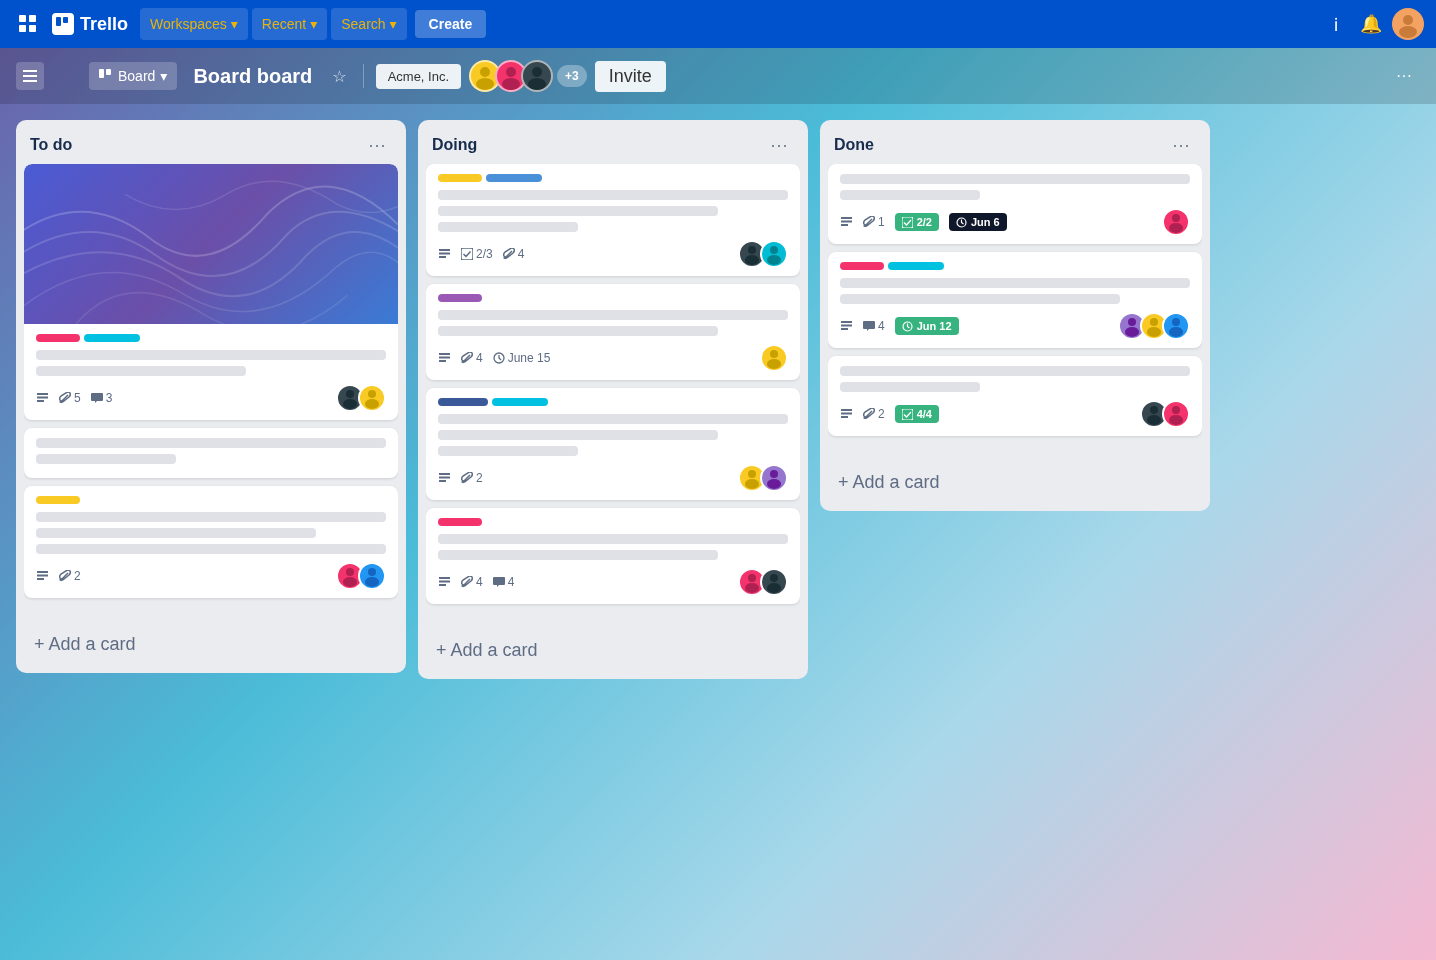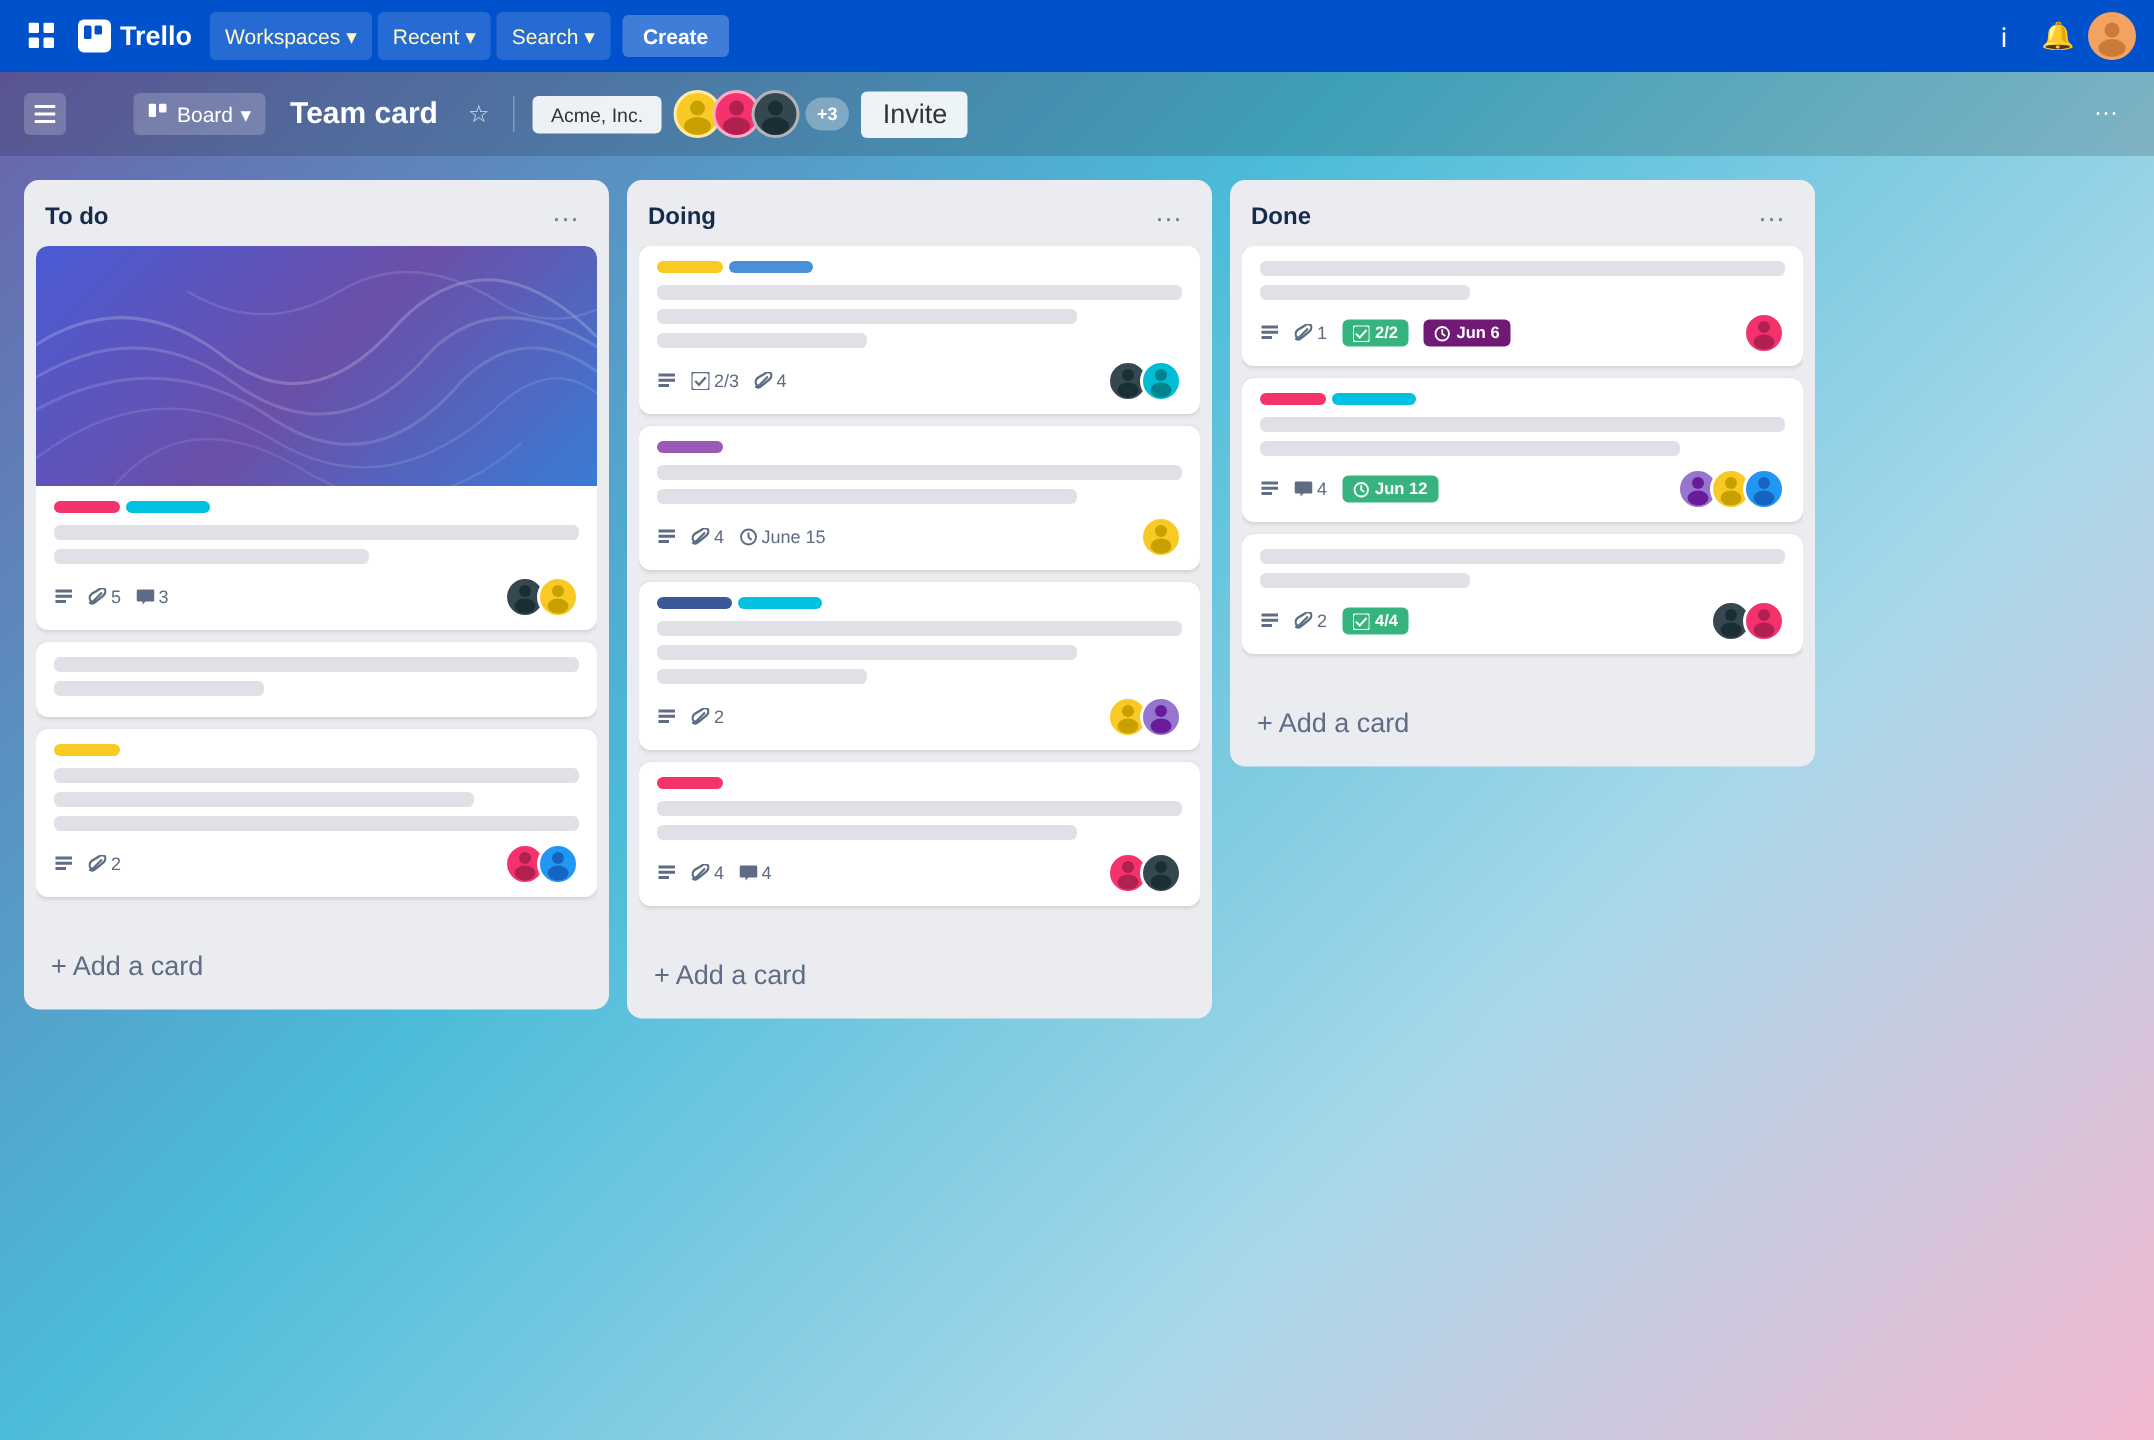--- a/index.html
+++ b/index.html
@@ -43,21 +43,21 @@
       background: white;
       border-radius: 4px;
       display: flex;
       align-items: center;
       justify-content: center;
     }
     .navbar-logo-icon svg { width: 16px; height: 16px; }
     .navbar-btn {
       background: rgba(255,255,255,0.15);
       border: none;
-      color: #fef9c3;
+      color: #eab308;
       padding: 8px 10px;
       border-radius: 4px;
       cursor: pointer;
       font-size: 14px;
       display: flex;
       gap: 4px;
       white-space: nowrap;
     }
     .navbar-create {
       background: rgba(255,255,255,0.25);
@@ -465,21 +465,21 @@
 
   <button class="board-view-btn">
     <svg width="14" height="14" viewBox="0 0 14 14" fill="white">
       <rect x="0" y="0" width="5" height="9" rx="1"></rect>
         <rect x="7" y="0" width="5" height="6" rx="1"></rect>
     </svg>
     <span>Board</span>
     <span>▾</span>
   </button>
 
-  <h1 class="board-title">Team card</h1>
+  <h1 class="board-title">Board board</h1>
 
   <button class="star-btn">☆</button>
 
   <div class="divider-v"></div>
 
   <button class="workspace-btn">Acme, Inc.</button>
 
   <div class="member-avatars">
     <div class="member-avatar av-yellow" style="background:#F9CA24;">
       <svg width="28" height="28" viewBox="0 0 28 28">
@@ -846,21 +846,21 @@
                   </svg>
                 <span>1</span>
               </div>
               <div class="badge badge-green">
                 <svg width="11" height="11" viewBox="0 0 11 11" fill="white">
                     <rect x="0" y="0" width="11" height="11" rx="2" fill="none" stroke="white" stroke-width="1.2"></rect>
                     <path d="M2,5.5 L4.5,8 L9,3" stroke="white" stroke-width="1.3" fill="none"></path>
                   </svg>
                 <span>2/2</span>
               </div>
-              <div class="badge badge-date" style="background:#701a75;">
+              <div class="badge badge-date" style="background:#0f172a;">
                 <svg width="11" height="11" viewBox="0 0 11 11" fill="white">
                     <circle cx="5.5" cy="5.5" r="4.5" fill="none" stroke="white" stroke-width="1.2"></circle>
                     <path d="M5.5,2.5 L5.5,5.5 L7.5,7" stroke="white" stroke-width="1.2" fill="none"></path>
                   </svg>
                 <span>Jun 6</span>
               </div>
             </div>
             <div class="card-avatars">
               <div class="card-avatar" style="background:#F4336D;">
                 <svg width="24" height="24" viewBox="0 0 24 24">

